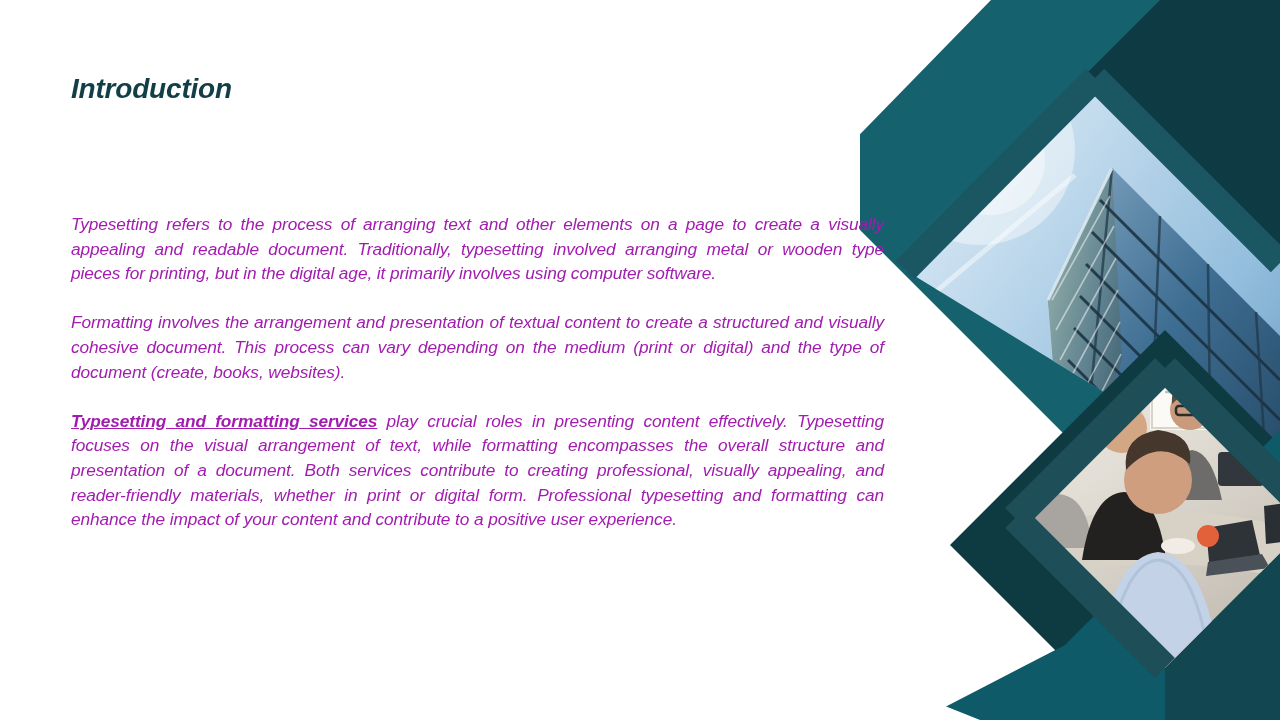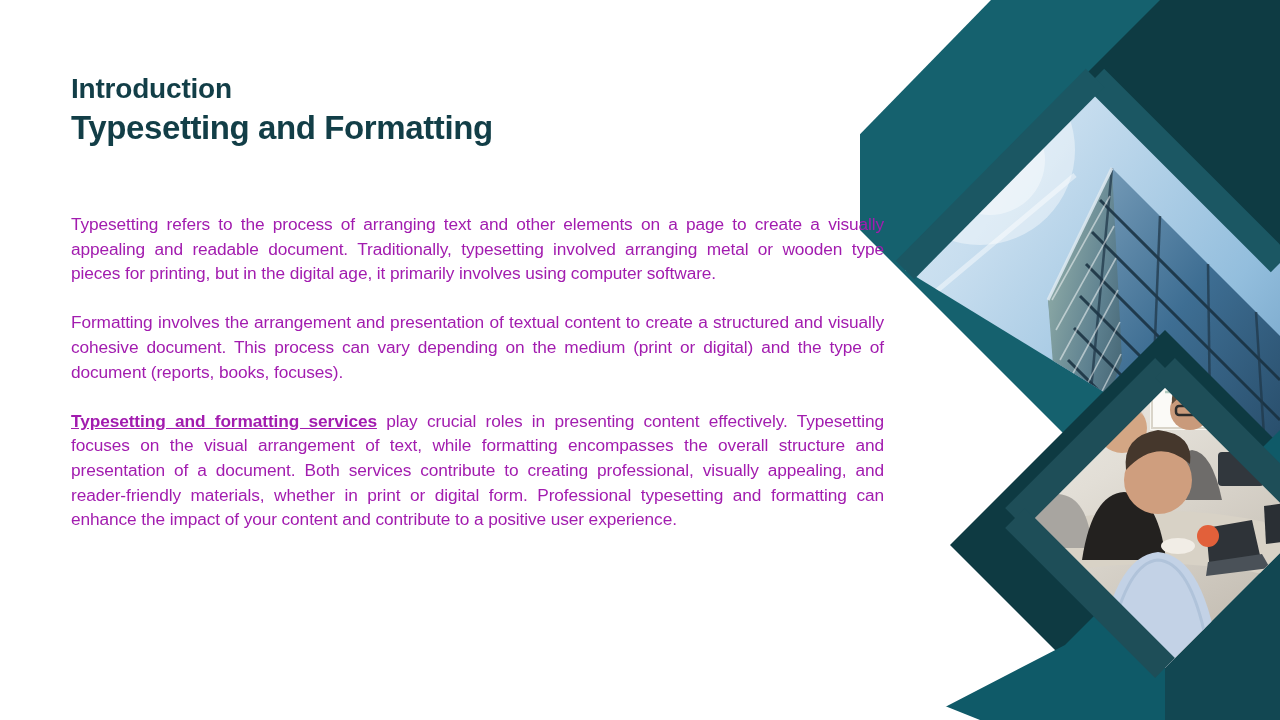--- a/index.html
+++ b/index.html
@@ -7,21 +7,21 @@
     width:1280px;height:720px;overflow:hidden;background:#ffffff;
     font-family:"Liberation Sans",sans-serif;position:relative;
   }
   .slide{position:absolute;inset:0;background:#fff;overflow:hidden;}
 
   
   .art{position:absolute;top:0;right:0;width:420px;height:720px;overflow:hidden;}
   .art svg{display:block;width:420px;height:720px;}
 
   
-  .content{position:absolute;left:71px;top:0;width:815px;height:720px;}
+  .content{position:absolute;left:71px;top:0;width:815px;height:720px;font-style:italic;}
 
   .title-block{position:absolute;left:0;top:74px;width:815px;}
   .eyebrow{
     font-size:28px;font-weight:bold;color:#123E47;line-height:1.08;
     letter-spacing:-.2px;margin:0;
   }
   .headline{
     font-size:33px;font-weight:bold;color:#123E47;line-height:1.12;
     letter-spacing:-.4px;margin:6px 0 0 0;
   }
@@ -220,25 +220,24 @@
         <polygon points="-30,165 -30,-40 -60,-40 -60,200"></polygon>
         <polygon points="420,500 560,500 560,440 420,440"></polygon>
       </g>
     </svg>
   </div>
 
   <div class="content">
 
     <div class="title-block">
       <div class="eyebrow">Introduction</div>
-      <div class="headline">Typesetting and Formatting</div>
     </div>
 
     <div class="body-block">
       <p class="para">Typesetting refers to the process of arranging text and other elements on a page to create a visually appealing and readable document. Traditionally, typesetting involved arranging metal or wooden type pieces for printing, but in the digital age, it primarily involves using computer software.</p>
 
-      <p class="para">Formatting involves the arrangement and presentation of textual content to create a structured and visually cohesive document. This process can vary depending on the medium (print or digital) and the type of document (reports, books, focuses).</p>
+      <p class="para">Formatting involves the arrangement and presentation of textual content to create a structured and visually cohesive document. This process can vary depending on the medium (print or digital) and the type of document (create, books, websites).</p>
 
       <p class="para lead"><span class="lead-in">Typesetting and formatting services</span><span> play crucial roles in presenting content effectively. Typesetting focuses on the visual arrangement of text, while formatting encompasses the overall structure and presentation of a document. Both services contribute to creating professional, visually appealing, and reader-friendly materials, whether in print or digital form. Professional typesetting and formatting can enhance the impact of your content and contribute to a positive user experience.</span></p>
     </div>
 
   </div>
 </div>
 
 </body></html>

